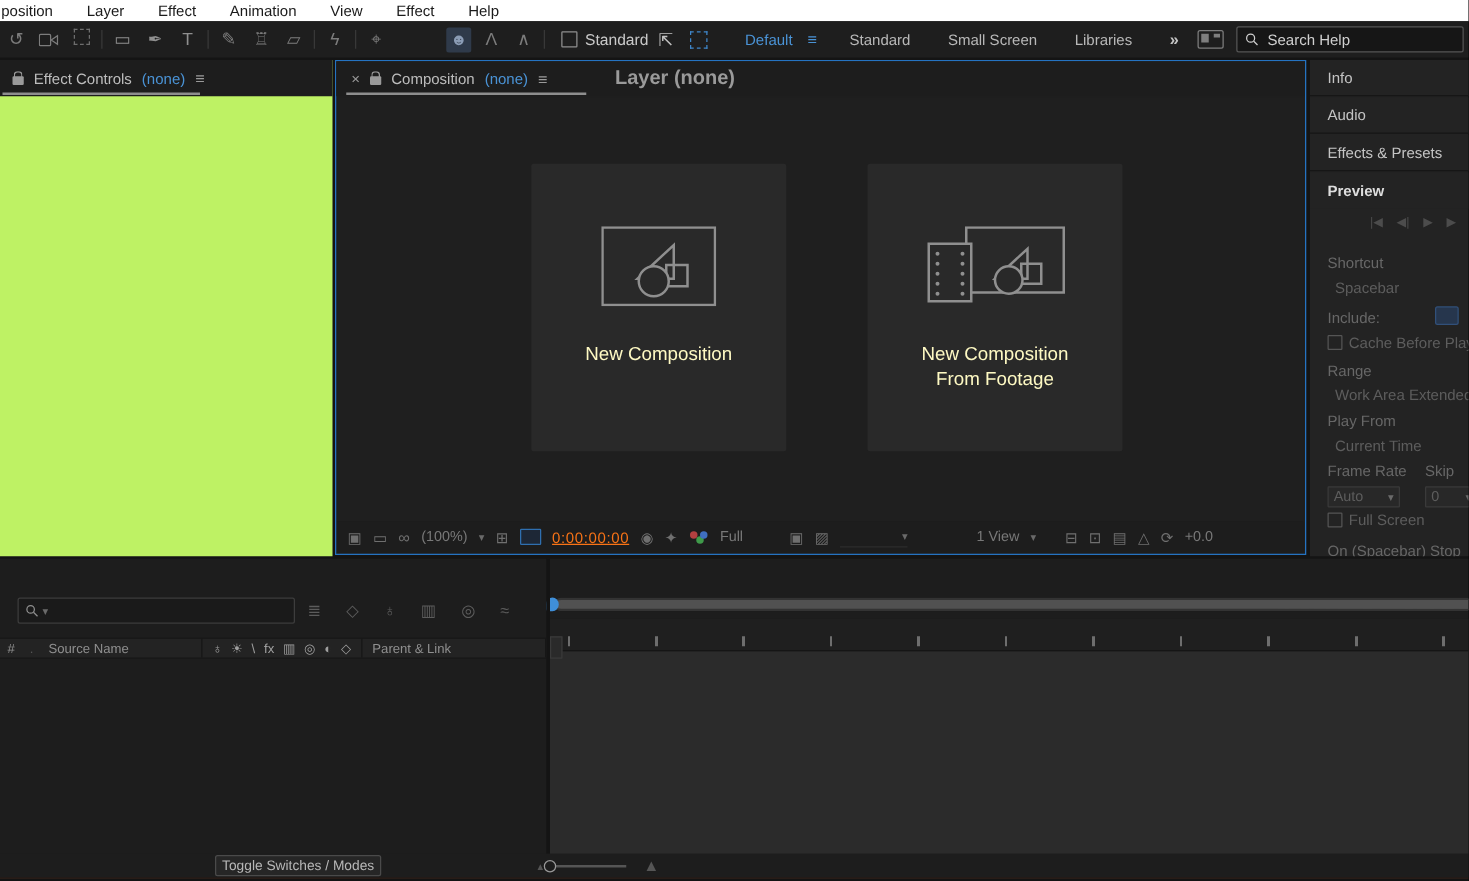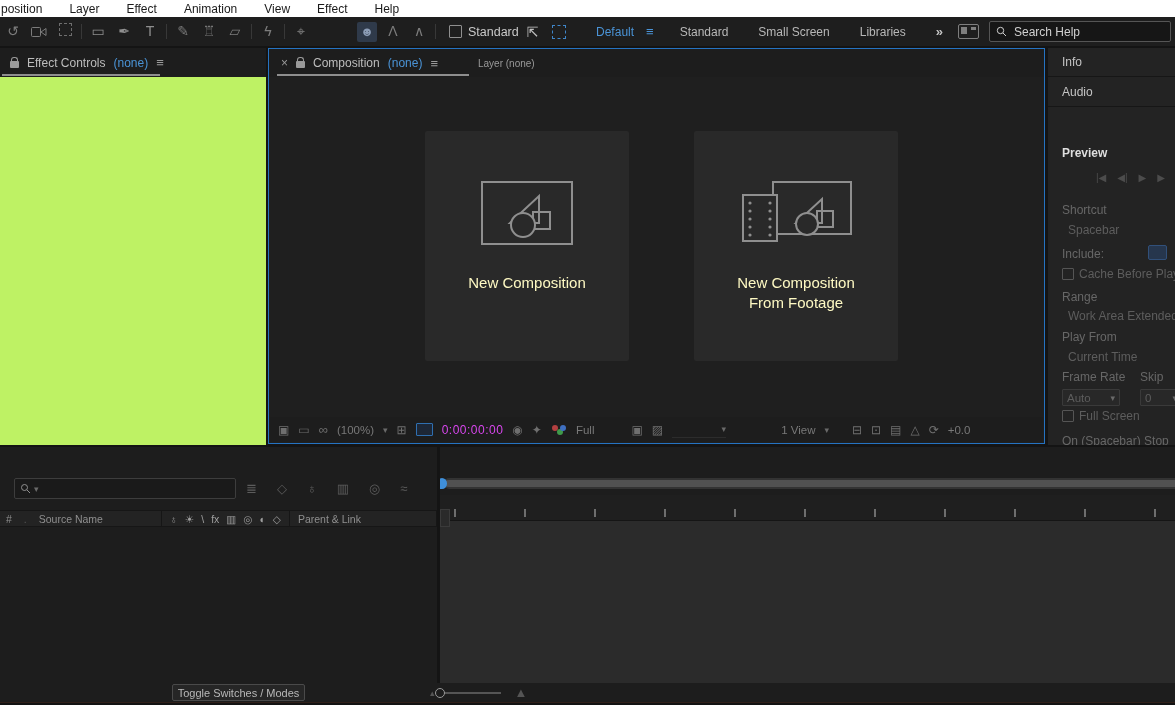--- a/index.html
+++ b/index.html
@@ -49,32 +49,32 @@
   .tabtitle{color:#bdbdbd;font-size:12px;}
   .tabnone{color:#4a93d6;font-size:12px;}
   .tabmenu{color:#9a9a9a;font-size:13px;}
   .underline{position:absolute;left:2px;bottom:1px;height:2px;background:#8e8e8e;}
 
   
   .comppanel{position:absolute;top:48px;left:268px;width:777px;height:396px;
              background:#1f1f1f;border:1px solid #2573c2;box-sizing:border-box;}
   .comppanel .tabstrip{height:28px;background:#1d1d1d;display:flex;align-items:center;gap:8px;padding-left:12px;position:relative;}
   .closex{color:#9a9a9a;font-size:12px;}
-  .layertab{color:#9a9a9a;font-size:10px;margin-left:32px;}
+  .layertab{color:#9a9a9a;font-size:16px;margin-left:46px;font-weight:bold;}
   .viewer{position:absolute;top:29px;left:1px;right:1px;bottom:26px;background:#1f1f1f;}
   .card{position:absolute;width:204px;height:230px;background:#292929;border-radius:2px;
         display:flex;flex-direction:column;align-items:center;}
   .card .cicon{margin-top:50px;}
   .card .clabel{margin-top:24px;color:#fef9c3;font-size:15px;text-align:center;line-height:1.35;}
   .compbar{position:absolute;left:1px;right:1px;bottom:1px;height:25px;background:#1d1d1d;
            display:flex;align-items:center;gap:9px;padding:0 8px;font-size:12px;color:#6f6f6f;}
   .cbicon{font-size:12px;color:#6f6f6f;}
   .cbtext{color:#787878;font-size:11.5px;}
   .tcicon{width:15px;height:11px;border:1px solid #2f6fb0;background:#1d2736;border-radius:1px;}
-  .timecode{color:#d946ef;letter-spacing:0.5px;font-size:12px;}
+  .timecode{color:#f97316;letter-spacing:0.5px;font-size:12px;text-decoration:underline;}
   .chandots{position:relative;width:16px;height:12px;}
   .chandots i{position:absolute;width:6px;height:6px;border-radius:50%;display:block;}
   .chandots i:nth-child(1){left:1px;top:1px;background:#b34040;}
   .chandots i:nth-child(2){left:6px;top:5px;background:#3f9a4a;}
   .chandots i:nth-child(3){left:9px;top:1px;background:#3f6fc0;}
   .emptydrop{width:54px;height:15px;border-bottom:1px solid #2c2c2c;display:flex;justify-content:flex-end;align-items:center;}
 
   
   .rightpanel{position:absolute;top:48px;left:1048px;width:127px;height:397px;background:#232323;overflow:hidden;}
   .rsection{position:absolute;left:0;right:0;height:29px;background:#232323;border-bottom:1px solid #161616;
@@ -275,20 +275,23 @@
     </div>
   </div>
 
   <div class="rightpanel">
     <div class="rsection" style="top:0">
       <span>Info</span>
     </div>
     <div class="rsection" style="top:30px">
       <span>Audio</span>
     </div>
+    <div class="rsection" style="top:60px">
+      <span>Effects &amp; Presets</span>
+    </div>
     <div class="rsection" style="top:90px;border-bottom:none">
       <span class="rtitle">Preview</span>
     </div>
 
     <div class="transport">
       <span>|◀</span>
       <span>◀|</span>
       <span>▶</span>
       <span>▶</span>
     </div>

